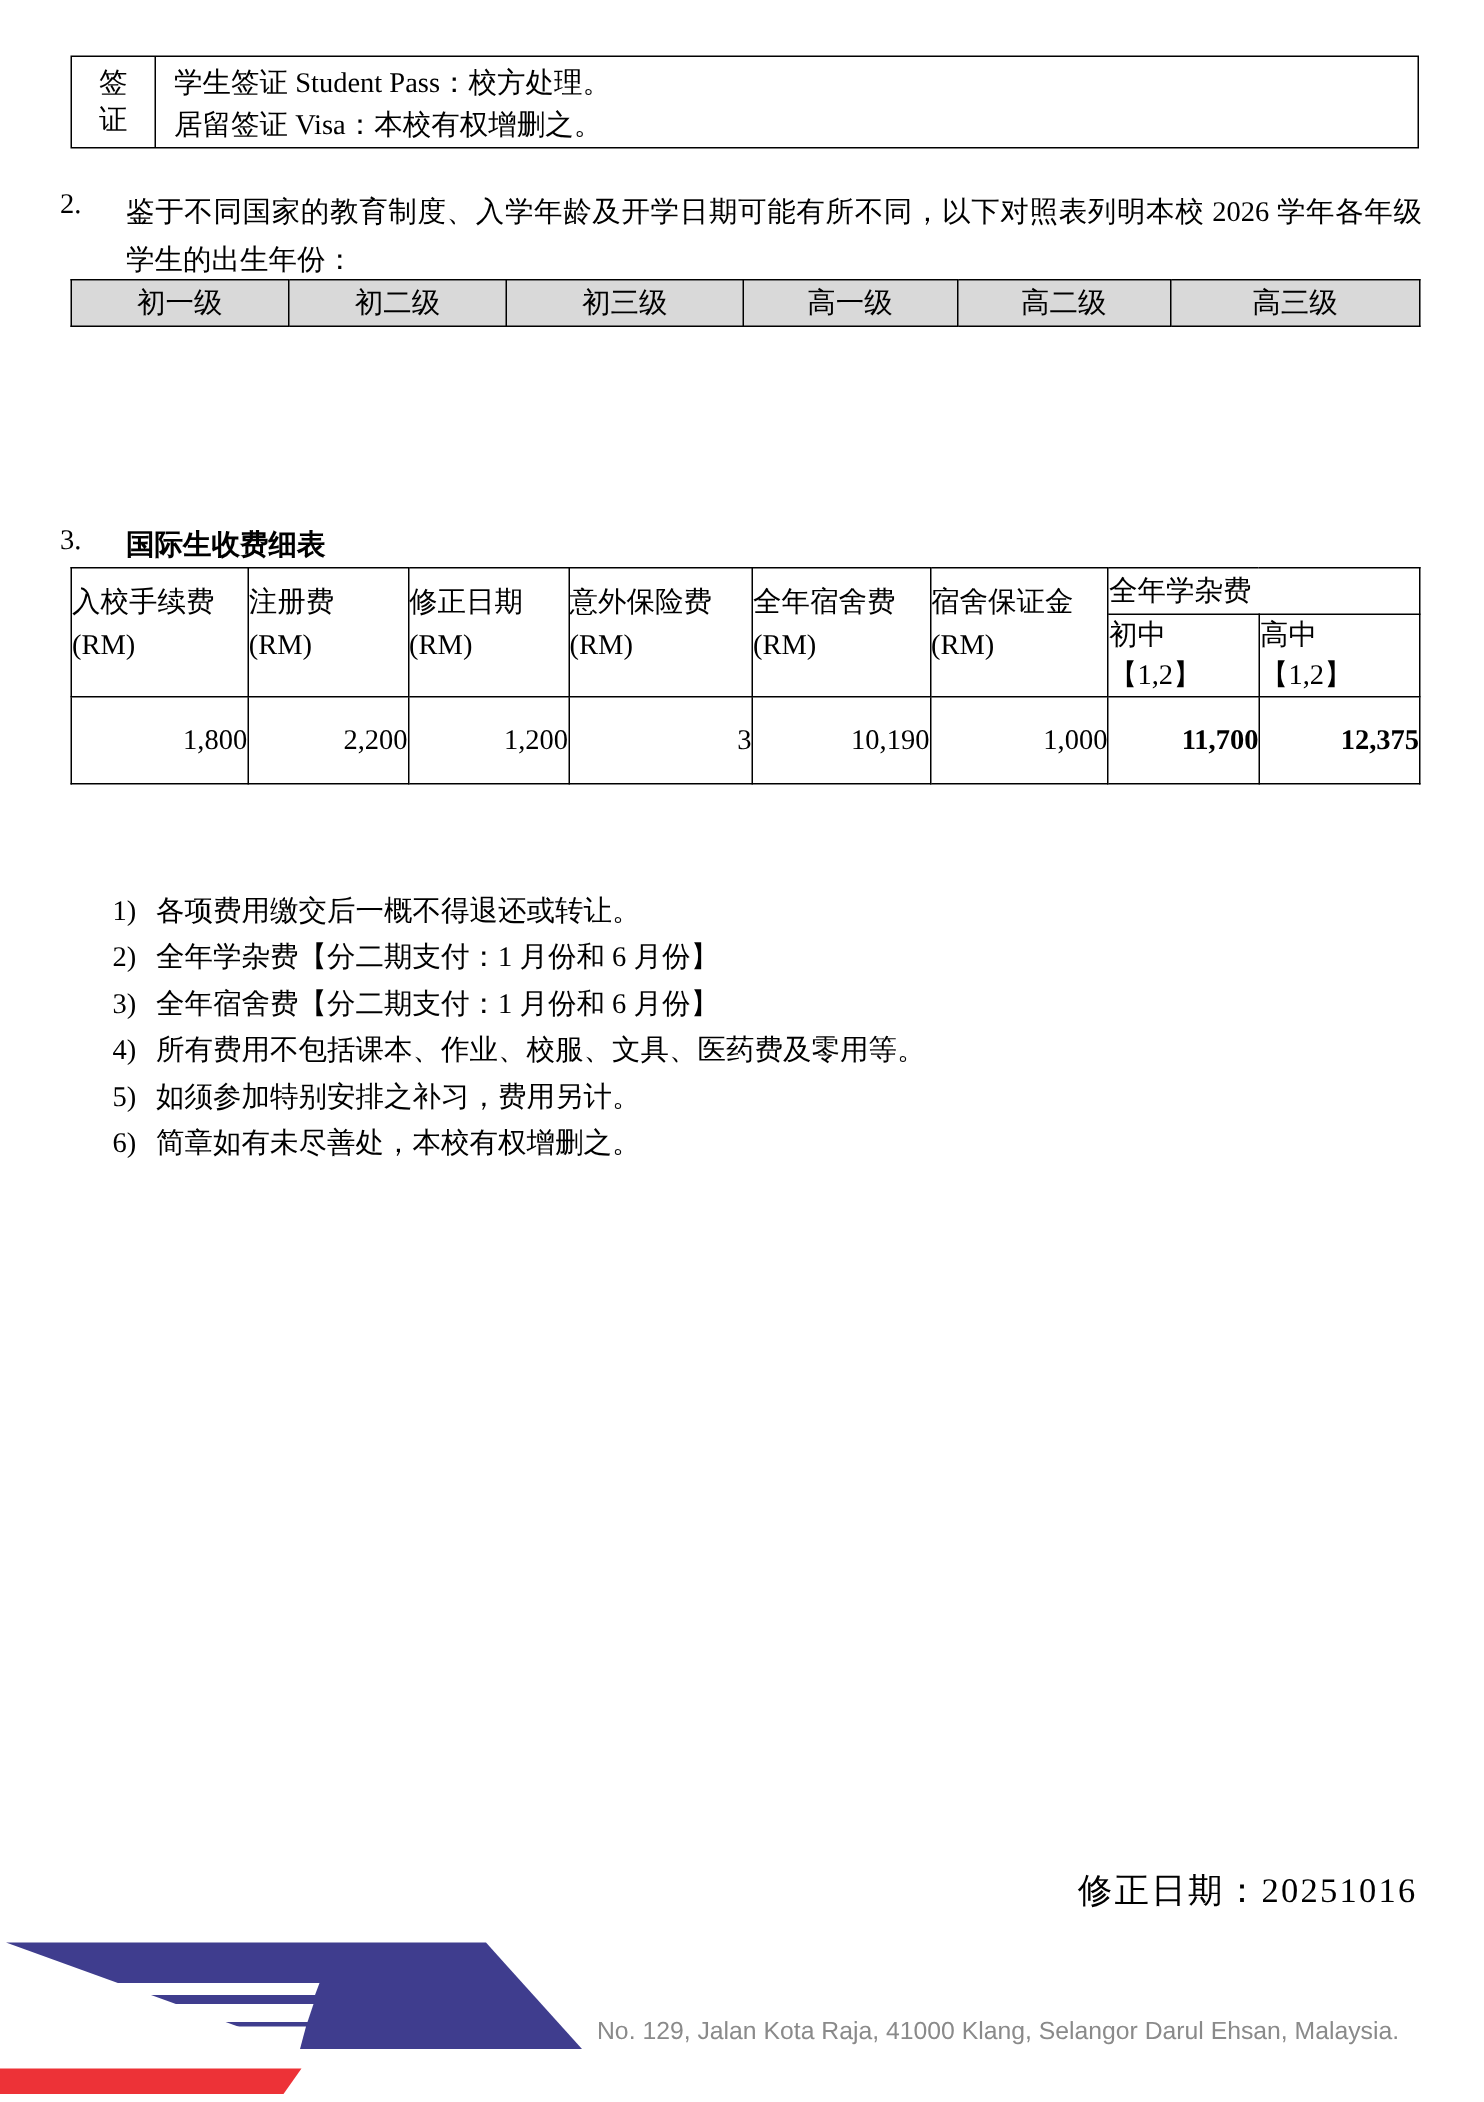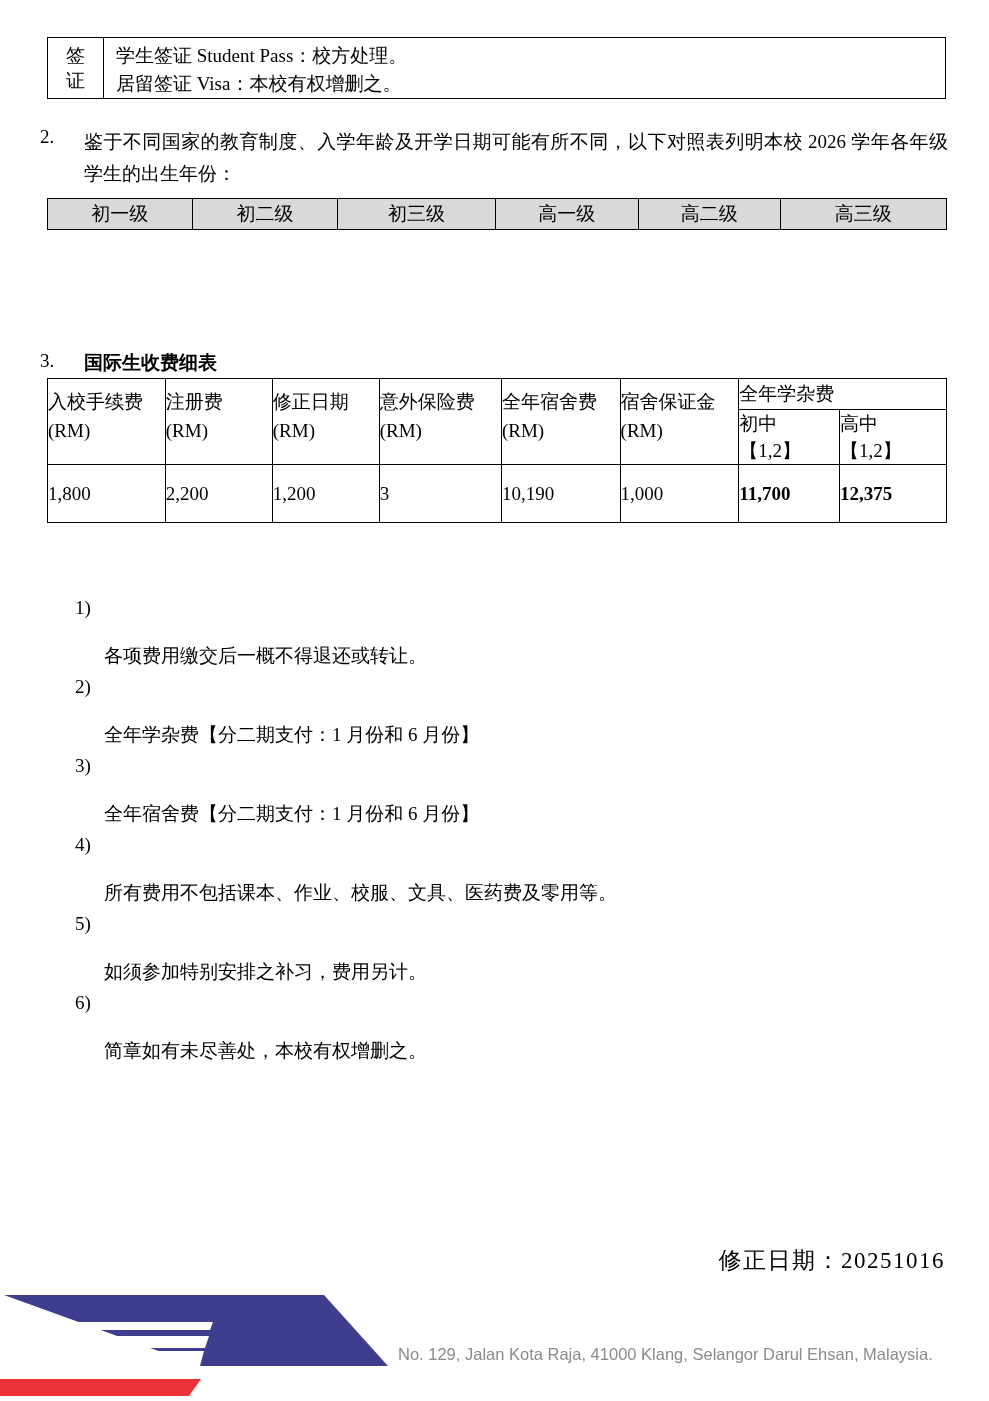--- a/index.html
+++ b/index.html
@@ -25,41 +25,41 @@
   
   .num-para { position:absolute; display:flex; font-size:19px; }
   .num-para .pnum { width:44px; flex:none; }
   #item2 { left:40px; top:126px; width:908px; }
   #item2 .ptext { flex:1; line-height:32px; text-align:justify; }
   #item3 { left:40px; top:350px; width:908px; }
   #item3 .ptext { font-weight:bold; }
   
   table { border-collapse:collapse; table-layout:fixed; width:900px; }
   th,td { border:1.5px solid #000; font-weight:normal; padding:0; }
-  .grade-table { position:absolute; left:47px; top:186px;margin-top:12px; }
+  .grade-table { position:absolute; left:47px; top:186px; }
   .grade-table th { height:30px; background:#d9d9d9; font-size:19px; text-align:center; }
   .grade-table td {
     height:99px; font-size:19px; line-height:31px; text-align:center;
     vertical-align:middle; white-space:pre-line;
   }
   .fee-table { position:absolute; left:47px; top:378px; }
   .fee-table th { font-size:19px; text-align:left; }
   .fee-table .fee-h { vertical-align:top; padding-top:8px; line-height:29px; }
   .fee-table .fee-h span { display:block; }
   .fee-table .group-h { height:30px; }
   .fee-table .sub-h { height:53px; line-height:27px; vertical-align:middle; }
   .fee-table .sub-h span { display:block; }
-  .fee-table td { height:57px; font-size:19px; text-align:left; vertical-align:middle; }
+  .fee-table td { height:57px; font-size:19px; text-align:right; vertical-align:middle; }
   .fee-table td.bold { font-weight:bold; }
   
   .notes { position:absolute; left:45px; top:592px; width:900px; font-size:19px; }
   .notes-title { line-height:31px; }
   .note-item { display:flex; line-height:31px; }
   .note-num { width:29px; flex:none; margin-left:30px; }
-  .note-text { flex:1; white-space:pre;margin-top:48px; }
+  .note-text { flex:1; white-space:pre; }
   
   .revision {
     position:absolute; right:44px; top:1245px; font-size:23px; letter-spacing:1.5px;
   }
   
   .footer-logo { position:absolute; left:0; top:1290px; }
   .footer-text {
     position:absolute; left:398px; top:1294px;
     font-family:"Liberation Sans","DejaVu Sans",sans-serif;
     color:#8a8a8a; font-size:16.5px; line-height:24px; white-space:pre;

